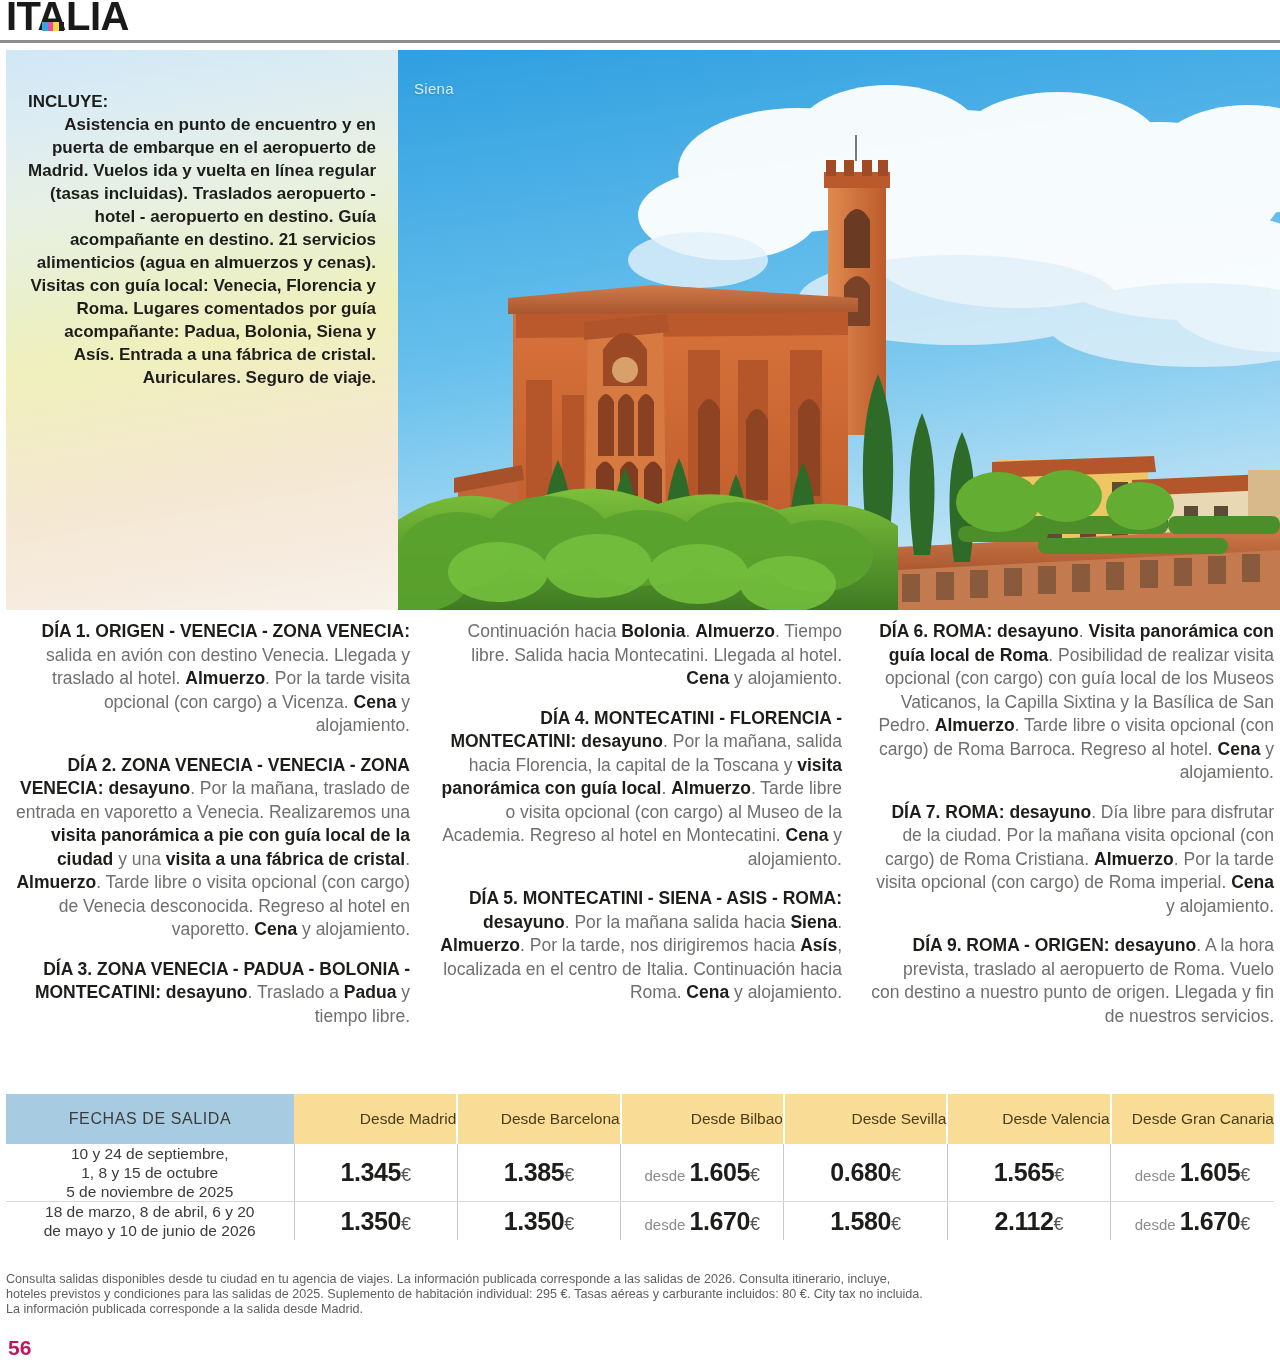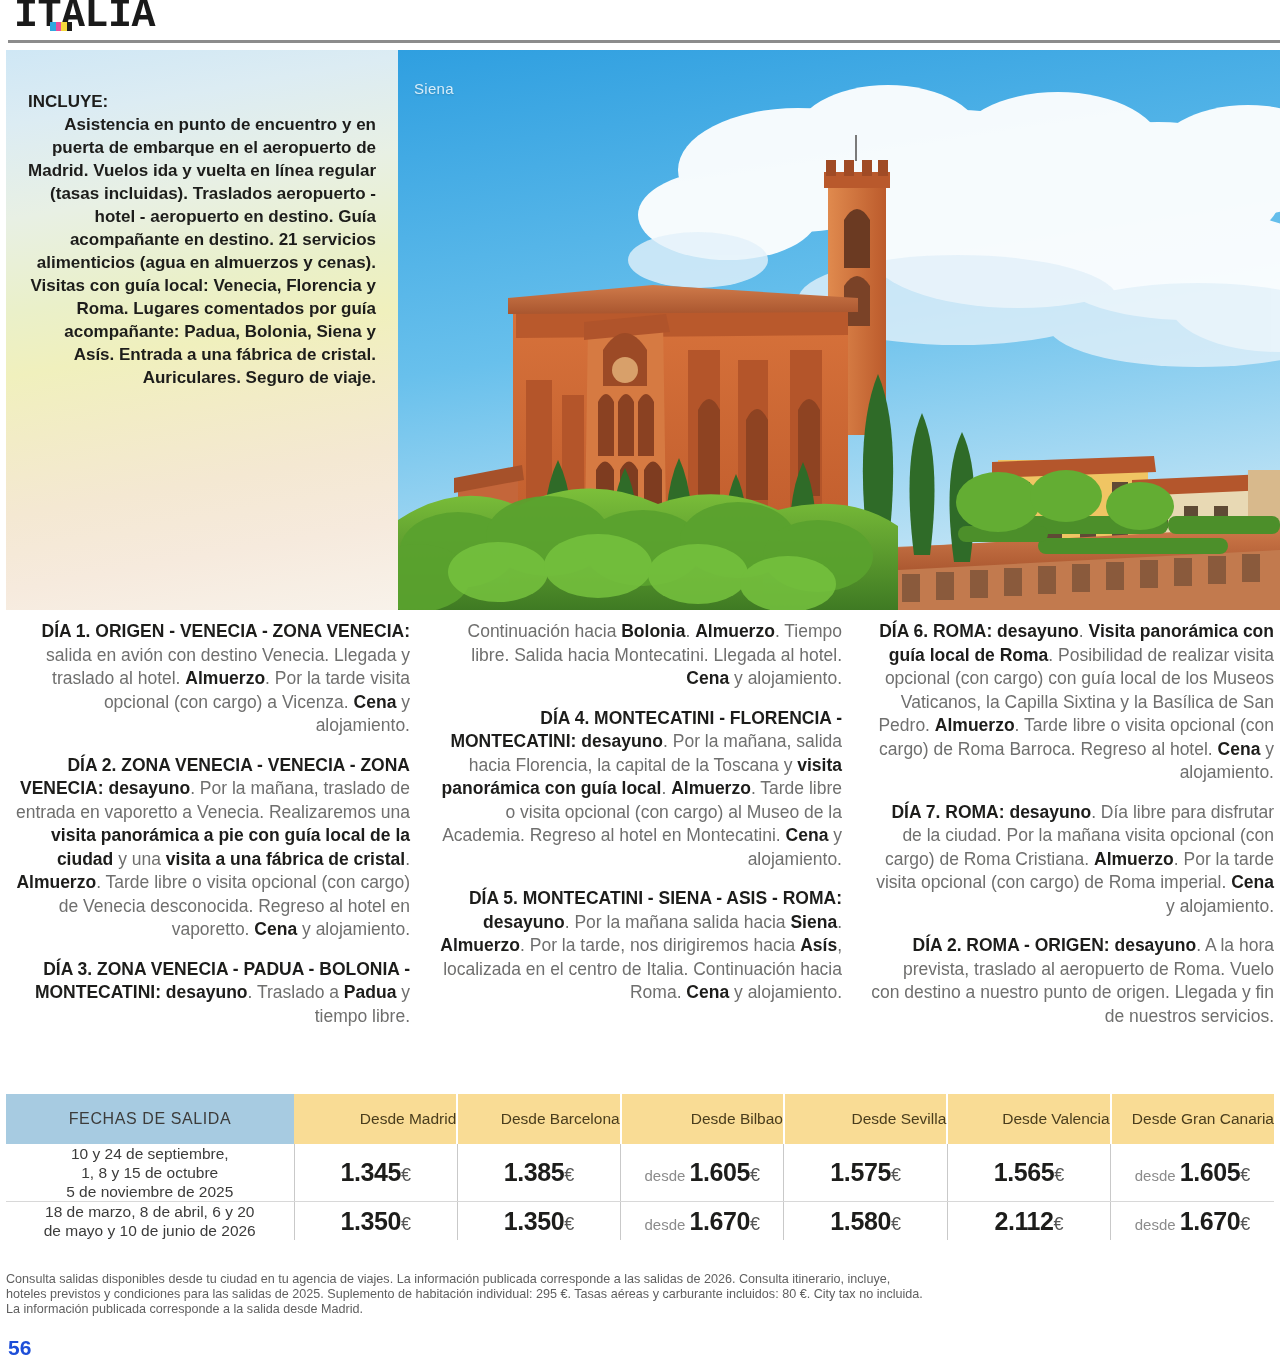--- a/index.html
+++ b/index.html
@@ -6,21 +6,21 @@
   html, body {
     width: 1280px; height: 1368px;
     background: #ffffff;
     font-family: "Liberation Sans", sans-serif;
     color: #3c3c3b;
     overflow: hidden;
   }
   .page { position: relative; width: 1280px; height: 1368px; }
 
   
-  .header { position: absolute; left: 8px; top: 0; width: 1088px; height: 44px; font-family: Liberation Mono, monospace; }
+  .header { position: absolute; left: 0; top: 0; width: 1088px; height: 44px; }
   .brand-title {
     position: absolute; left: 6px; top: -6px;
     font-size: 40px; font-weight: 700; letter-spacing: -0.5px;
     color: #1a1a1a; line-height: 44px;
   }
   .brand-mark { position: absolute; left: 42px; top: 22px; width: 22px; height: 9px; display: flex; }
   .brand-mark i { display: block; flex: 1 1 auto; height: 100%; }
   .header-rule {
     position: absolute; left: 0; top: 40px; width: 1280px; height: 3px;
     background: #8c8c8c;
@@ -121,21 +121,21 @@
   .price-cur { font-size: 18px; color: #555; font-weight: 400; }
 
   
   .footnote {
     position: absolute; left: 6px; top: 1272px; width: 1268px;
     font-size: 12.6px; line-height: 15px; color: #5f5f5f;
   }
   .page-footer { position: absolute; left: 0; top: 1334px; width: 1280px; height: 34px; }
   .page-number {
     position: absolute; left: 8px; top: 2px;
-    font-size: 21px; font-weight: 700; color: #1d4ed8;
+    font-size: 21px; font-weight: 700; color: #be185d;
   }
   .footer-note {
     position: absolute; left: 396px; top: 8px;
     font-size: 12.4px; color: #6f6f6e;
   }
 </style>
 </head>
 <body>
 
 <div class="page">
@@ -366,21 +366,21 @@
         </div>
     </div>
     <div class="itin-col">
       <div class="day">
           <p><b>DÍA 6. ROMA: desayuno</b>. <b>Visita panorámica con guía local de Roma</b>. Posibilidad de realizar visita opcional (con cargo) con guía local de los Museos Vaticanos, la Capilla Sixtina y la Basílica de San Pedro. <b>Almuerzo</b>. Tarde libre o visita opcional (con cargo) de Roma Barroca. Regreso al hotel. <b>Cena</b> y alojamiento.</p>
         </div>
       <div class="day">
           <p><b>DÍA 7. ROMA: desayuno</b>. Día libre para disfrutar de la ciudad. Por la mañana visita opcional (con cargo) de Roma Cristiana. <b>Almuerzo</b>. Por la tarde visita opcional (con cargo) de Roma imperial. <b>Cena</b> y alojamiento.</p>
         </div>
       <div class="day">
-          <p><b>DÍA 2. ROMA - ORIGEN: desayuno</b>. A la hora prevista, traslado al aeropuerto de Roma. Vuelo con destino a nuestro punto de origen. Llegada y fin de nuestros servicios.</p>
+          <p><b>DÍA 9. ROMA - ORIGEN: desayuno</b>. A la hora prevista, traslado al aeropuerto de Roma. Vuelo con destino a nuestro punto de origen. Llegada y fin de nuestros servicios.</p>
         </div>
     </div>
   </div>
 
   <table class="price-table">
     <thead>
       <tr>
         <th class="th-dates">FECHAS DE SALIDA</th>
         <th class="th-city">Desde Madrid</th>
         <th class="th-city">Desde Barcelona</th>
@@ -389,21 +389,21 @@
         <th class="th-city">Desde Valencia</th>
         <th class="th-city">Desde Gran Canaria</th>
       </tr>
     </thead>
     <tbody>
       <tr>
         <td class="td-dates">10 y 24 de septiembre,<br>1, 8 y 15 de octubre<br>5 de noviembre de 2025</td>
         <td class="td-price"><span class="price-amount">1.345</span><span class="price-cur">€</span></td>
         <td class="td-price"><span class="price-amount">1.385</span><span class="price-cur">€</span></td>
         <td class="td-price"><span class="price-prefix">desde </span><span class="price-amount">1.605</span><span class="price-cur">€</span></td>
-        <td class="td-price"><span class="price-amount">1.575</span><span class="price-cur">€</span></td>
+        <td class="td-price"><span class="price-amount">0.680</span><span class="price-cur">€</span></td>
         <td class="td-price"><span class="price-amount">1.565</span><span class="price-cur">€</span></td>
         <td class="td-price"><span class="price-prefix">desde </span><span class="price-amount">1.605</span><span class="price-cur">€</span></td>
       </tr>
       <tr>
         <td class="td-dates">18 de marzo, 8 de abril, 6 y 20<br>de mayo y 10 de junio de 2026</td>
         <td class="td-price"><span class="price-amount">1.350</span><span class="price-cur">€</span></td>
         <td class="td-price"><span class="price-amount">1.350</span><span class="price-cur">€</span></td>
         <td class="td-price"><span class="price-prefix">desde </span><span class="price-amount">1.670</span><span class="price-cur">€</span></td>
         <td class="td-price"><span class="price-amount">1.580</span><span class="price-cur">€</span></td>
         <td class="td-price"><span class="price-amount">2.112</span><span class="price-cur">€</span></td>

